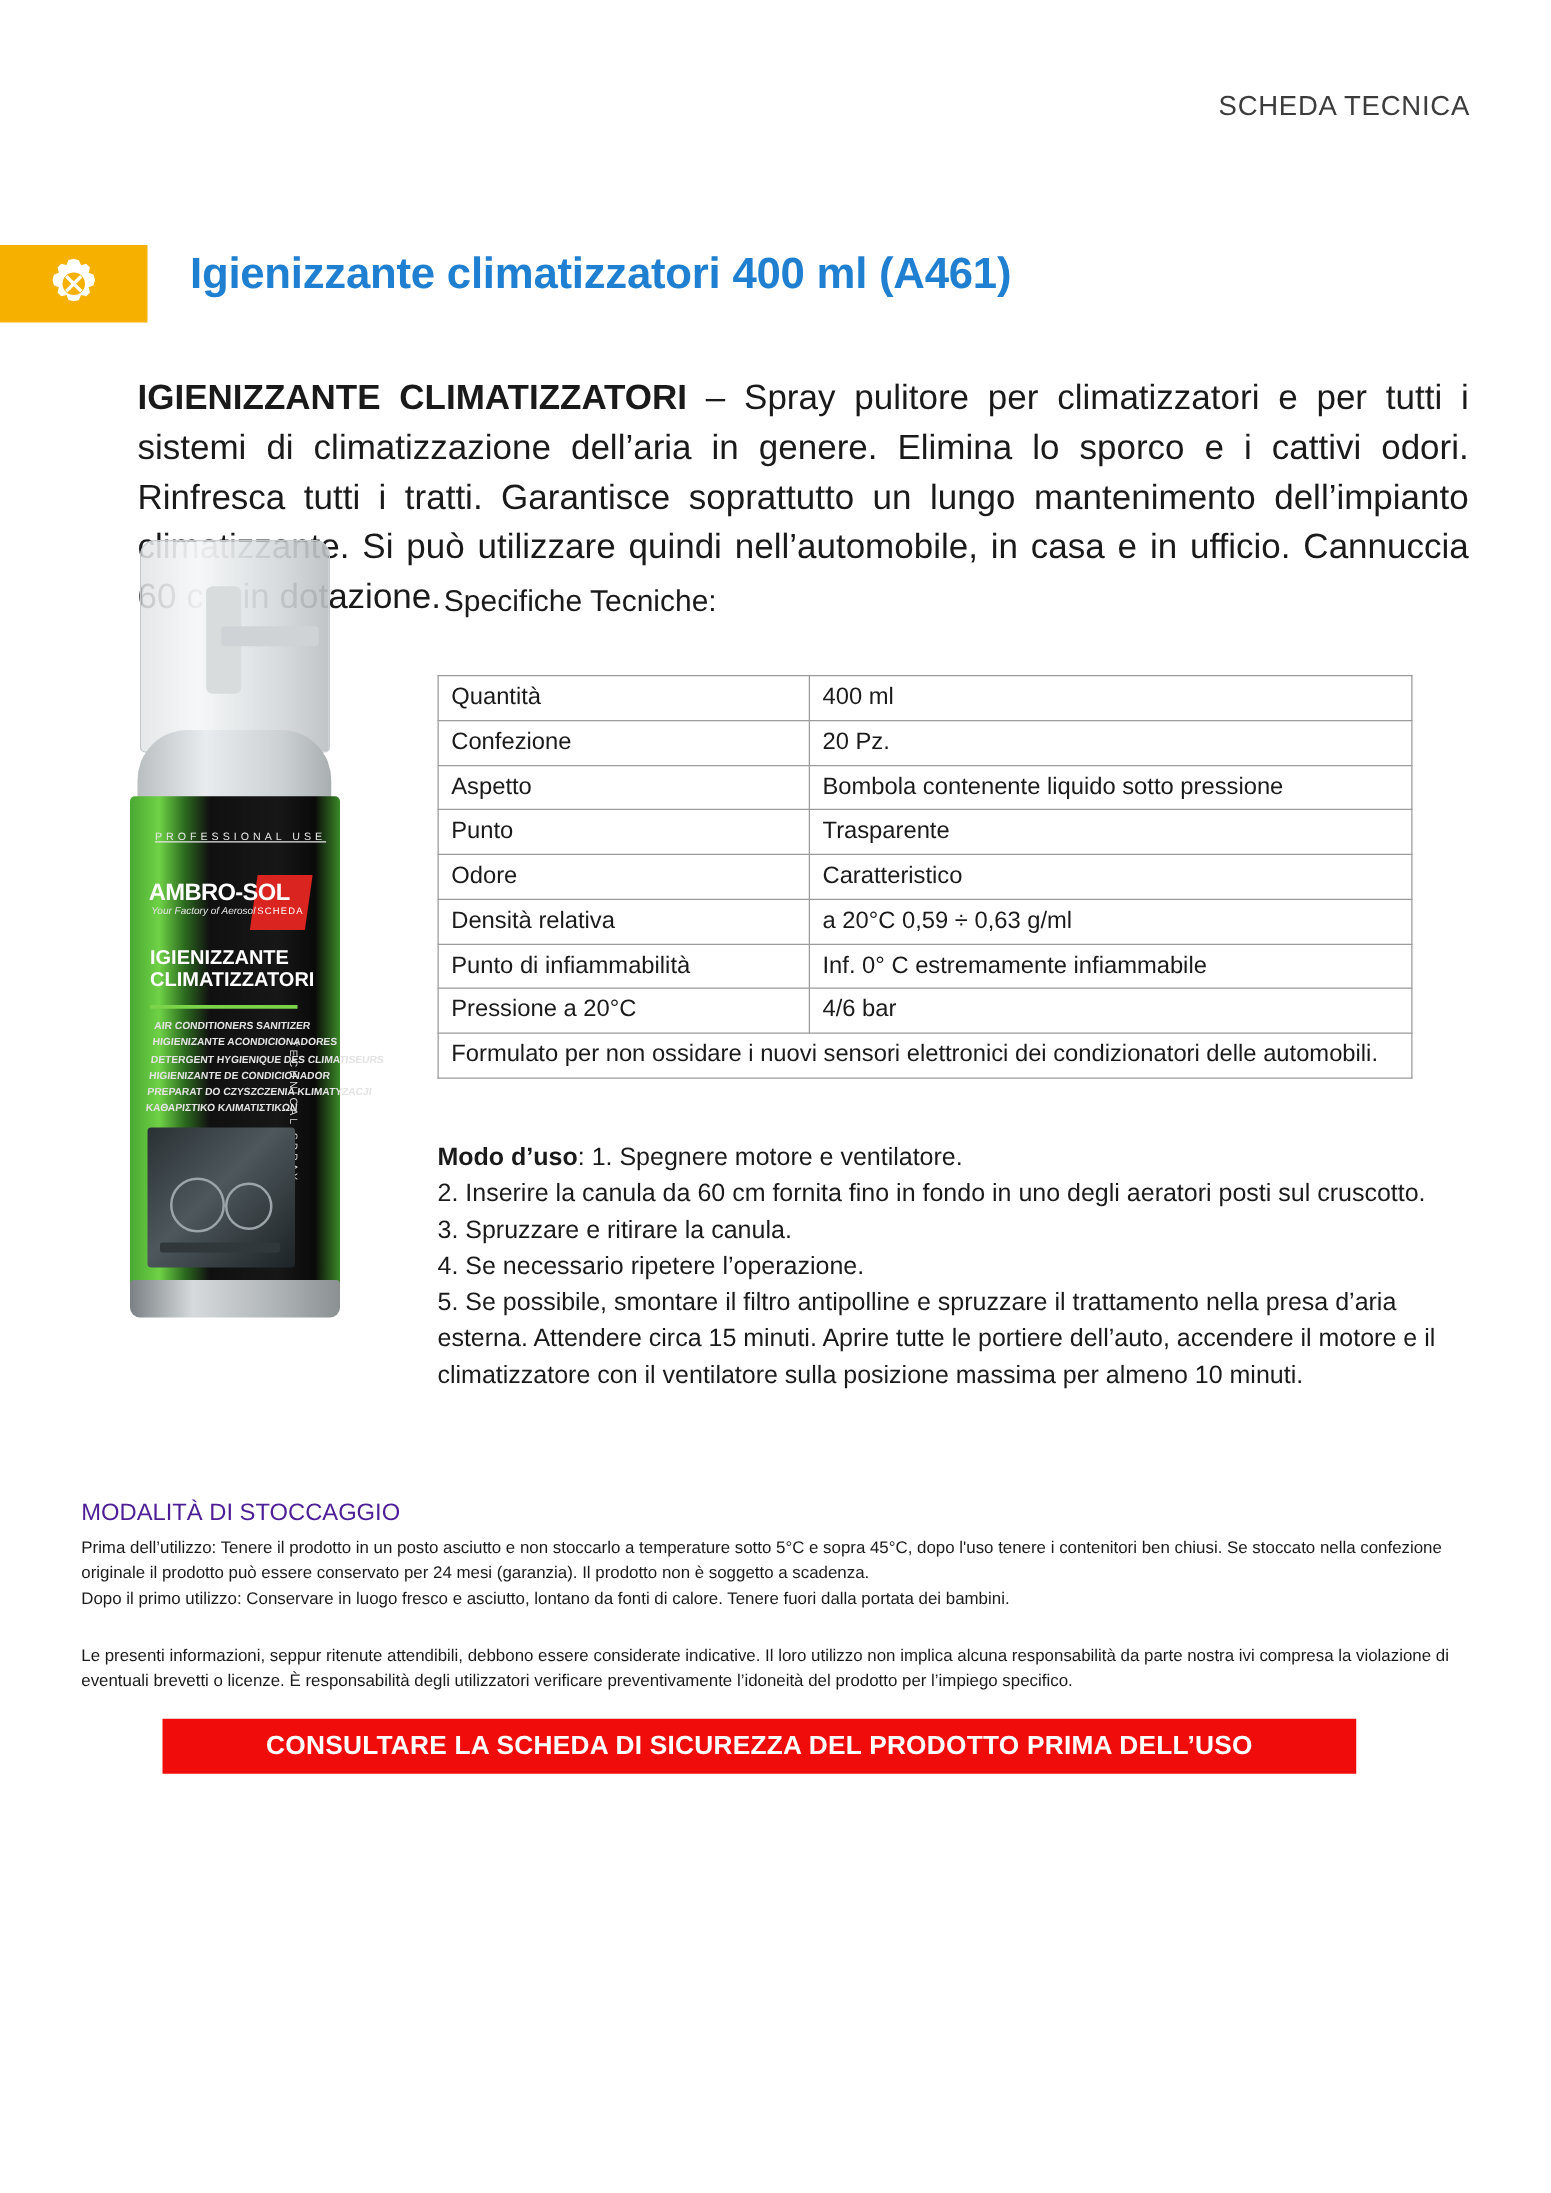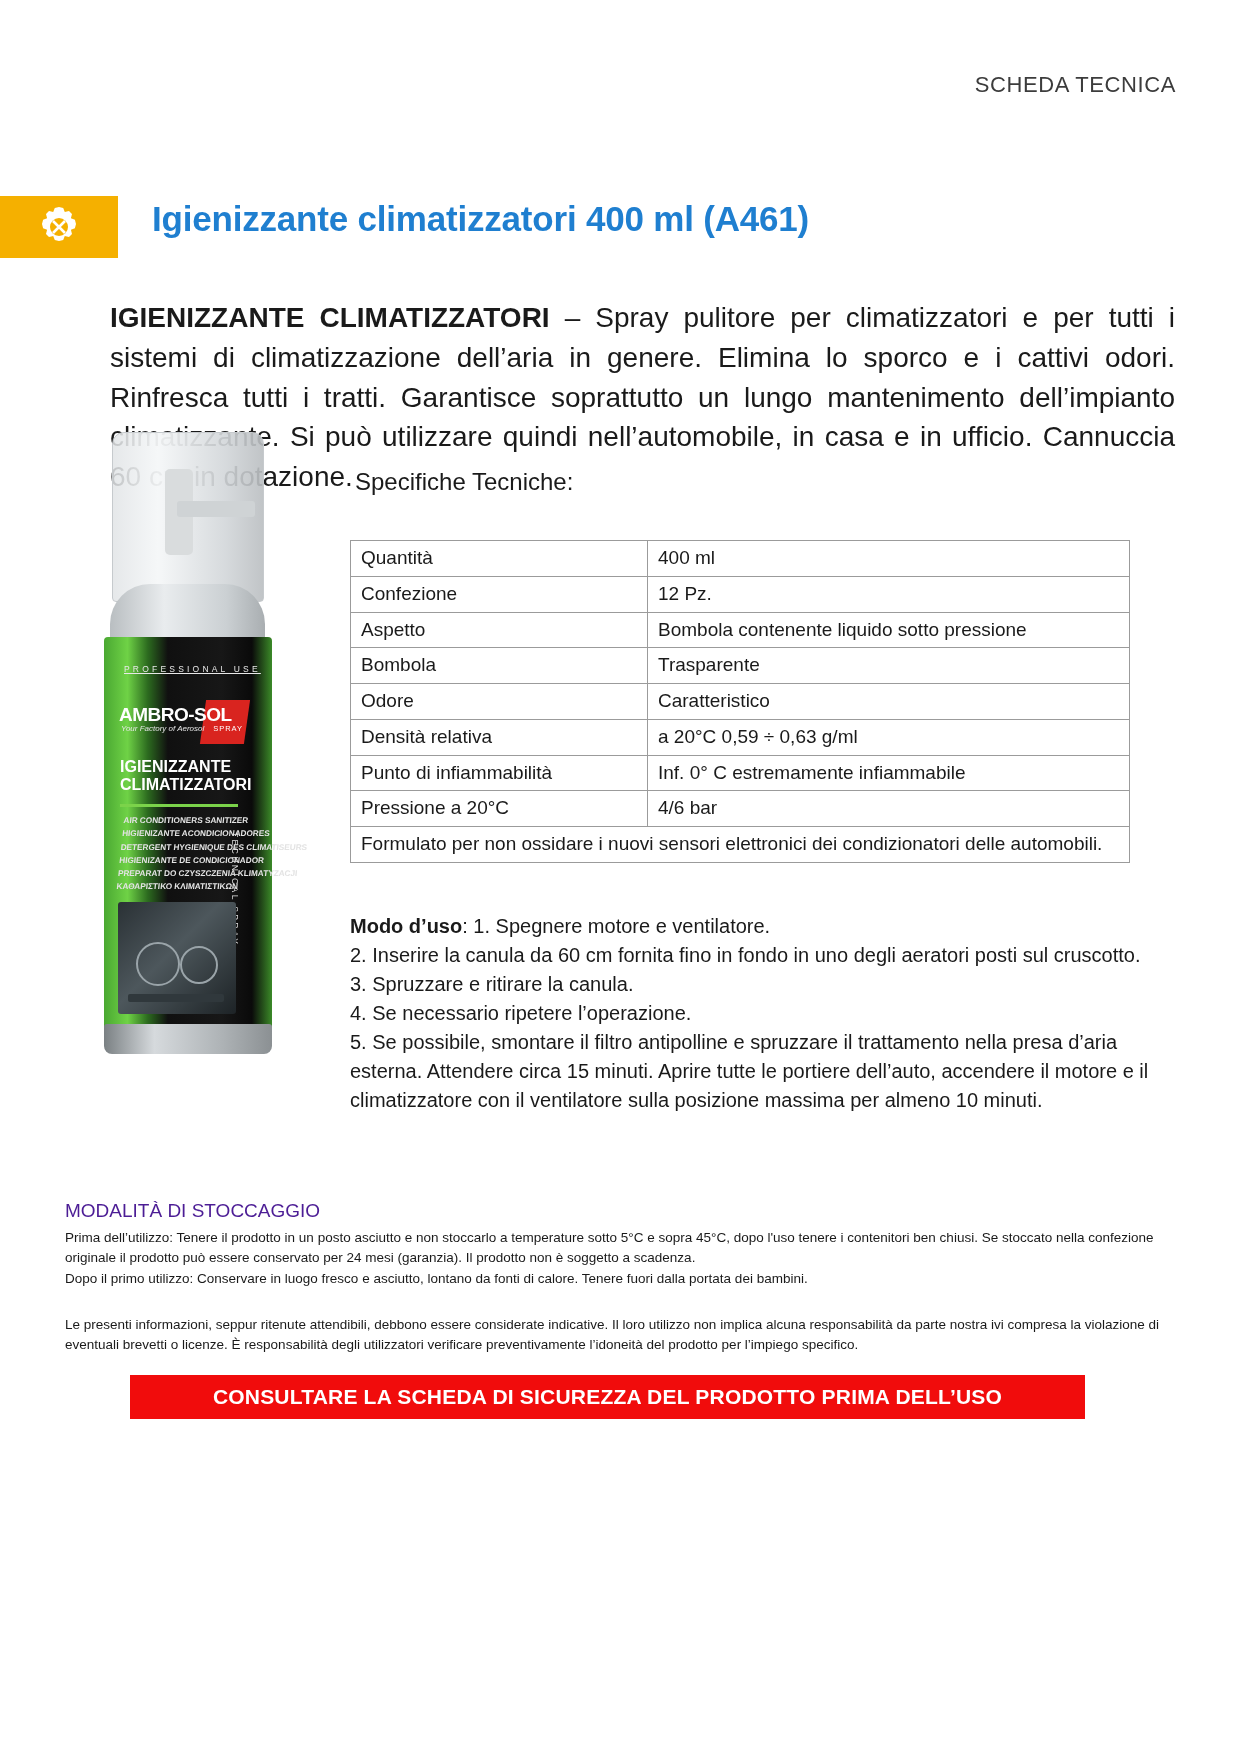--- a/index.html
+++ b/index.html
@@ -321,21 +321,21 @@
     <div class="shoulder"></div>
     <div class="body"></div>
     <div class="body-bottom"></div>
 
     <div class="label-txt pro-use">PROFESSIONAL USE</div>
 
     <div class="brand-box">
       <div class="brand-red"></div>
       <div class="brand-name">AMBRO-SOL</div>
       <div class="brand-sub">Your Factory of Aerosol</div>
-      <div class="brand-spray">SPRAY</div>
+      <div class="brand-spray">SCHEDA</div>
     </div>
 
     <div class="label-txt prod-name">
       <span>IGIENIZZANTE</span><br>
       <span>CLIMATIZZATORI</span>
     </div>
     <div class="green-rule"></div>
     <div class="label-txt langs" style="white-space:pre-line">AIR CONDITIONERS SANITIZER
 HIGIENIZANTE ACONDICIONADORES
 DETERGENT HYGIENIQUE DES CLIMATISEURS
@@ -354,28 +354,28 @@
   <div class="spec-heading">Specifiche Tecniche:</div>
 
   <table class="spec-table">
     <tbody>
       <tr>
         <td class="k">Quantità</td>
         <td>400 ml</td>
       </tr>
       <tr>
         <td class="k">Confezione</td>
-        <td>12 Pz.</td>
+        <td>20 Pz.</td>
       </tr>
       <tr>
         <td class="k">Aspetto</td>
         <td>Bombola contenente liquido sotto pressione</td>
       </tr>
       <tr>
-        <td class="k">Bombola</td>
+        <td class="k">Punto</td>
         <td>Trasparente</td>
       </tr>
       <tr>
         <td class="k">Odore</td>
         <td>Caratteristico</td>
       </tr>
       <tr>
         <td class="k">Densità relativa</td>
         <td>a 20°C 0,59 ÷ 0,63 g/ml</td>
       </tr>

